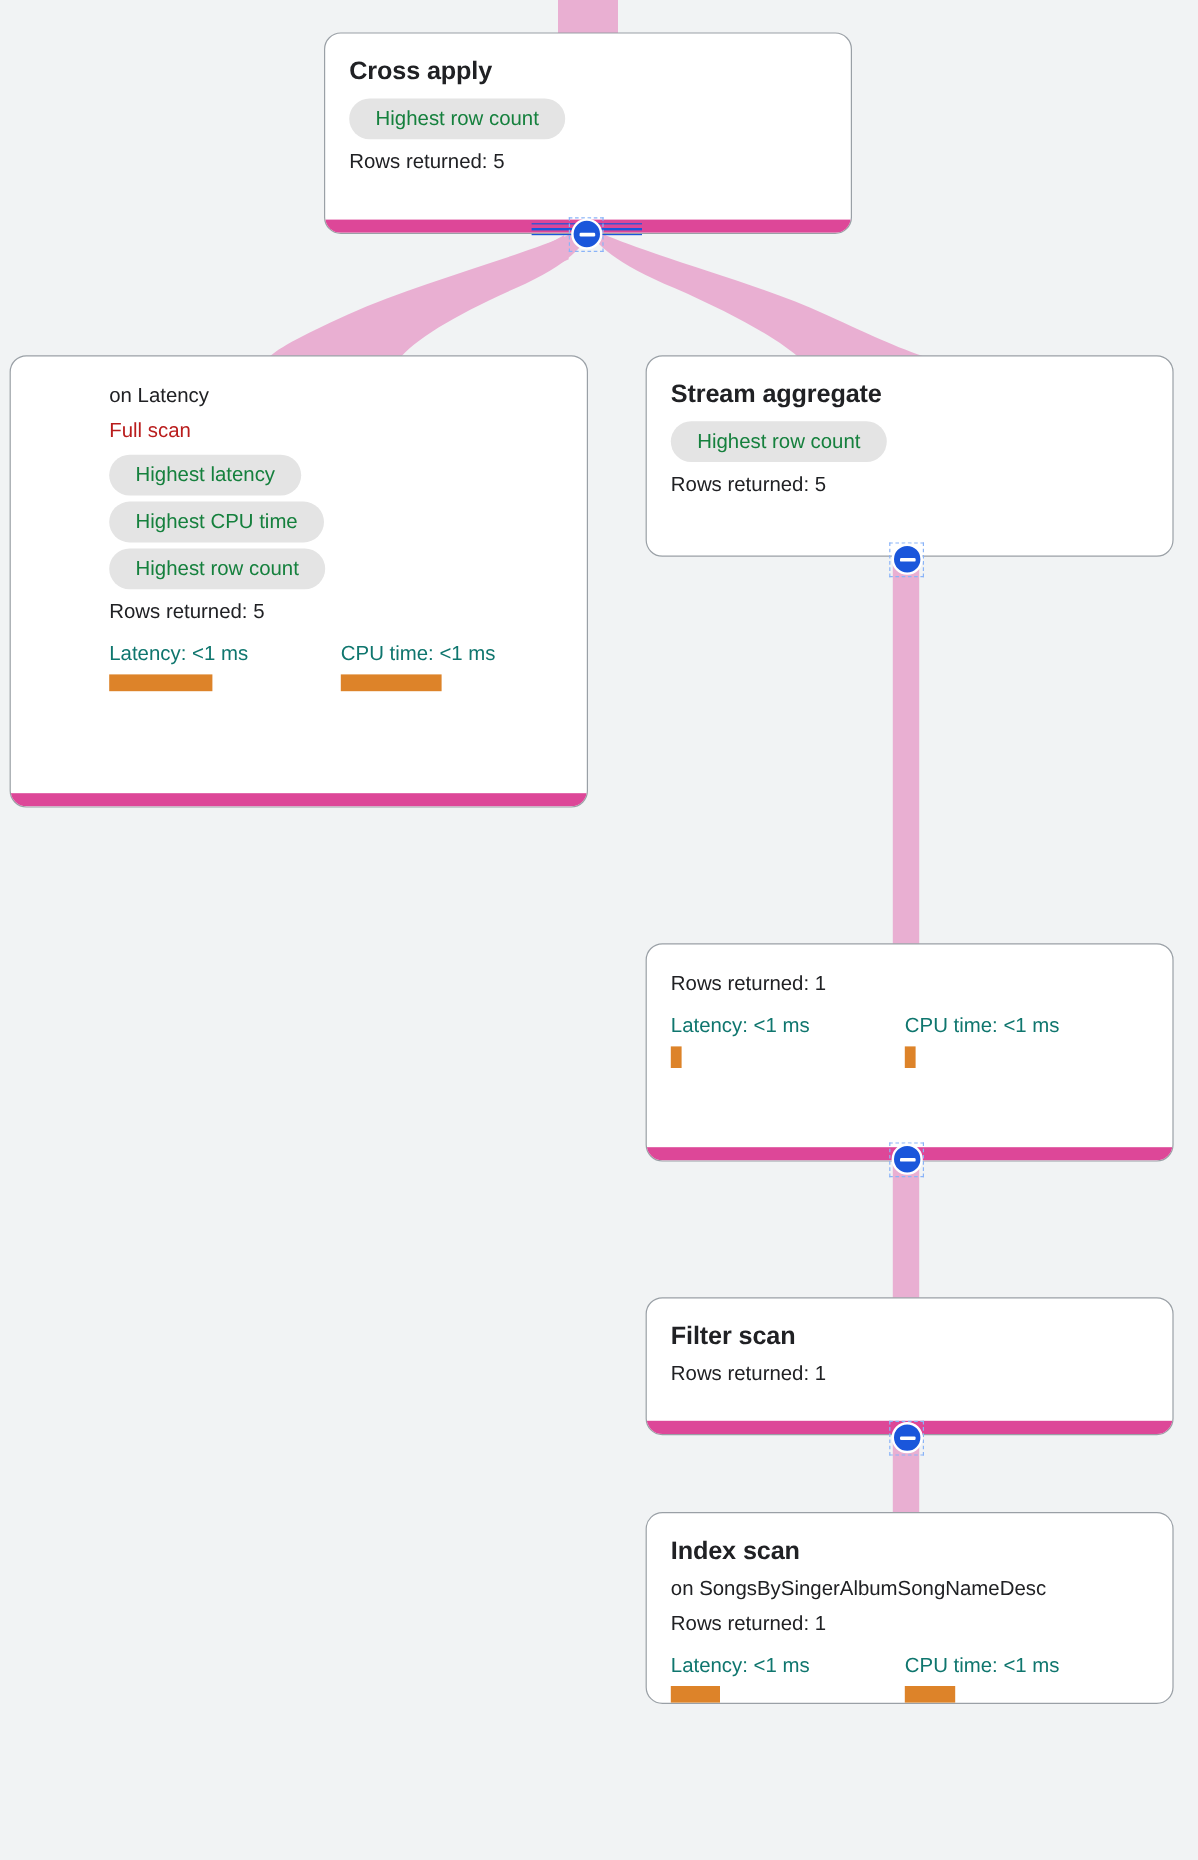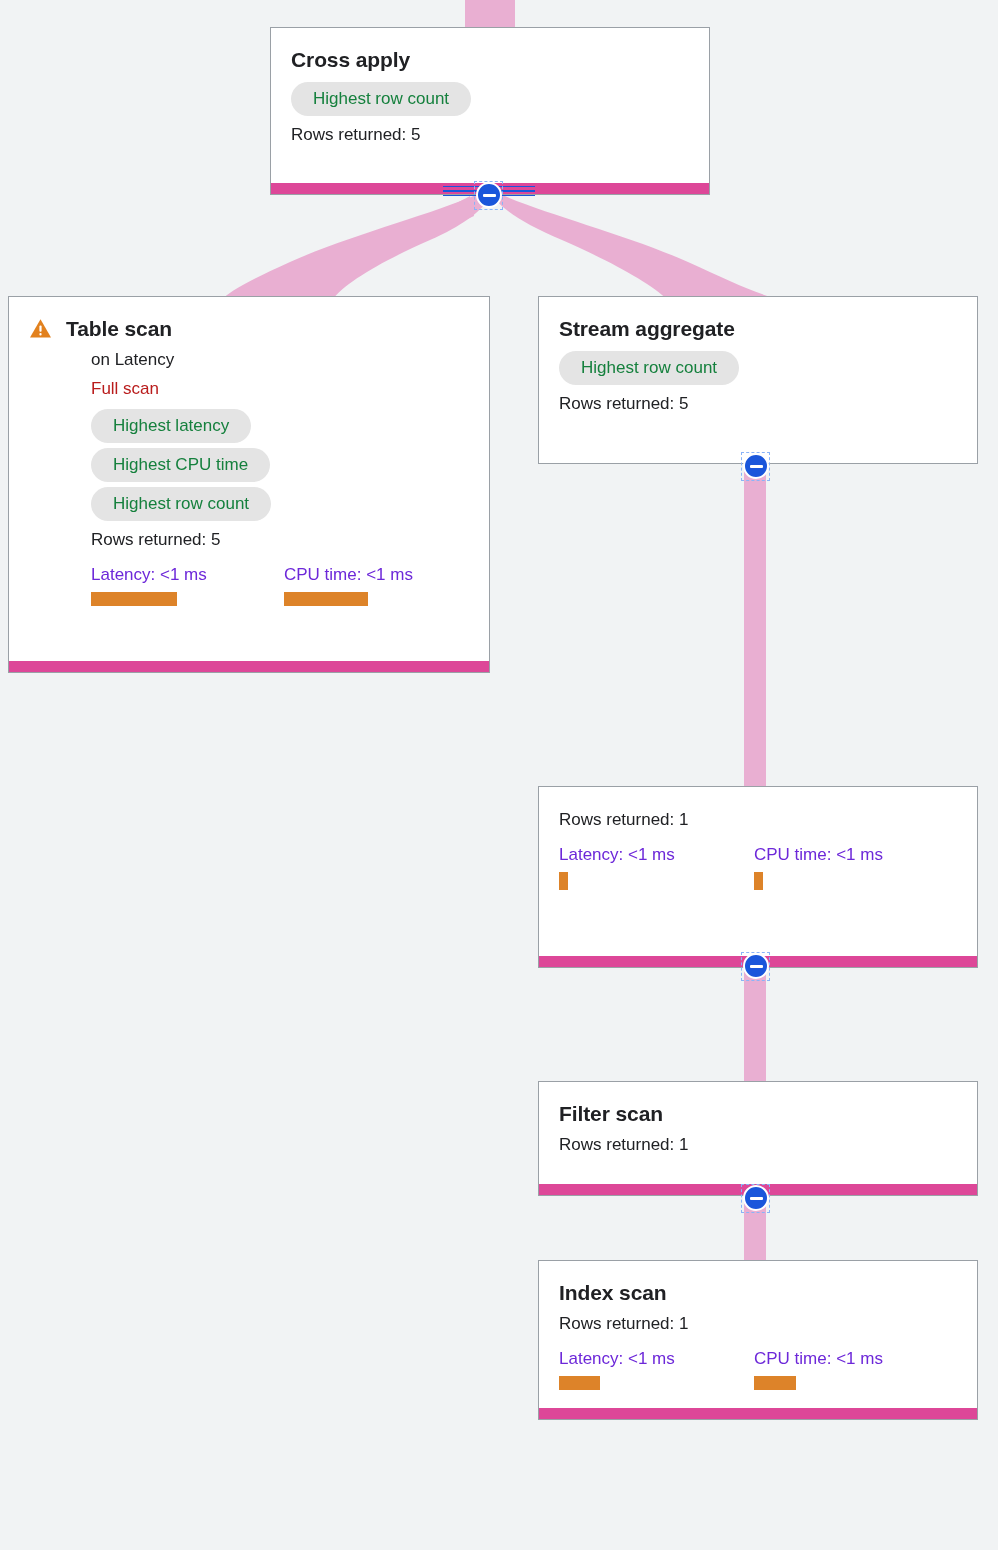--- a/index.html
+++ b/index.html
@@ -22,21 +22,21 @@
     width: 998px;
     height: 1550px;
     pointer-events: none;
   }
 
   
   .node {
     position: absolute;
     background: #FFFFFF;
     border: 1.5px solid #9AA0A6;
-    border-radius: 0;
+    border-radius: 14px;
     overflow: hidden;
     display: flex;
     flex-direction: column;
   }
   .node-body {
     flex: 1 1 auto;
     padding: 18px 20px 10px 20px;
     display: flex;
     flex-direction: column;
   }
@@ -89,21 +89,21 @@
     line-height: 30px;
   }
 
   .metrics {
     display: flex;
     margin-top: 9px;
   }
   .metric { display: flex; flex-direction: column; }
   .metric-label {
     font-size: 17px;
-    color: #6d28d9;
+    color: #0f766e;
     line-height: 22px;
     white-space: nowrap;
   }
   .metric-bar {
     margin-top: 6px;
     height: 14px;
     background: #DD8329;
   }
 
   
@@ -185,30 +185,20 @@
       <i></i>
       <i></i>
   </div>
   <div class="focus-ring" style="left:474px; top:181px; width:29px; height:29px;"></div>
   <div class="collapse-btn" style="left:476px; top:182px;">
     <span class="bar"></span>
   </div>
 
   <div class="node has-icon" style="left:8px; top:296px; width:482px; height:377px;">
     <div class="node-body">
-      <div class="title-row">
-        <span class="warn-icon">
-          <svg width="23" height="21" viewBox="0 0 23 21" aria-hidden="true">
-            <path d="M11.5 1.2 L22 19.6 L1 19.6 Z" fill="#E2811E"></path>
-            <rect x="10.4" y="7.4" width="2.2" height="6.4" rx="1" fill="#FFFFFF"></rect>
-            <rect x="10.4" y="15.1" width="2.2" height="2.3" rx="1" fill="#FFFFFF"></rect>
-          </svg>
-        </span>
-        <div class="node-title">Table scan</div>
-      </div>
       <div style="padding-left:62px; display:flex; flex-direction:column;">
         <div class="node-sub">on Latency</div>
         <div class="node-sub muted">Full scan</div>
         <div class="badges">
           <span class="badge">Highest latency</span>
           <span class="badge">Highest CPU time</span>
           <span class="badge">Highest row count</span>
         </div>
         <div class="kv">Rows returned: 5</div>
         <div class="metrics">
@@ -276,20 +266,21 @@
   <div class="focus-ring" style="left:741px; top:1184px; width:29px; height:29px;"></div>
   <div class="collapse-btn" style="left:743px; top:1185px;">
     <span class="bar"></span>
   </div>
 
   <div class="node" style="left:538px; top:1240px; width:440px; height:160px;margin-top:20px;">
     <div class="node-body">
       <div class="title-row">
         <div class="node-title">Index scan</div>
       </div>
+      <div class="node-sub">on SongsBySingerAlbumSongNameDesc</div>
       <div class="kv">Rows returned: 1</div>
       <div class="metrics">
         <div class="metric" style="width:195px;">
           <span class="metric-label">Latency: &lt;1 ms</span>
           <span class="metric-bar" style="width:41px;"></span>
         </div>
         <div class="metric">
           <span class="metric-label">CPU time: &lt;1 ms</span>
           <span class="metric-bar" style="width:42px;"></span>
         </div>

